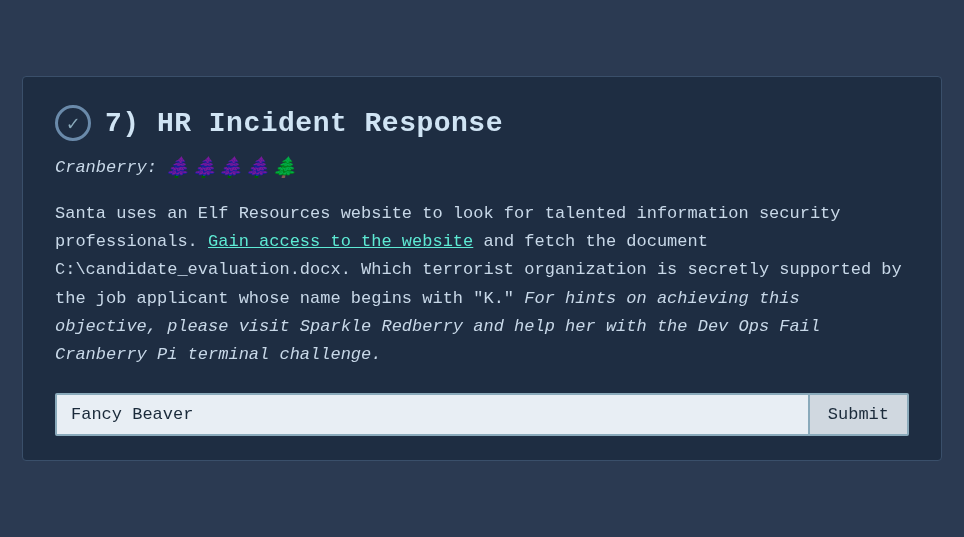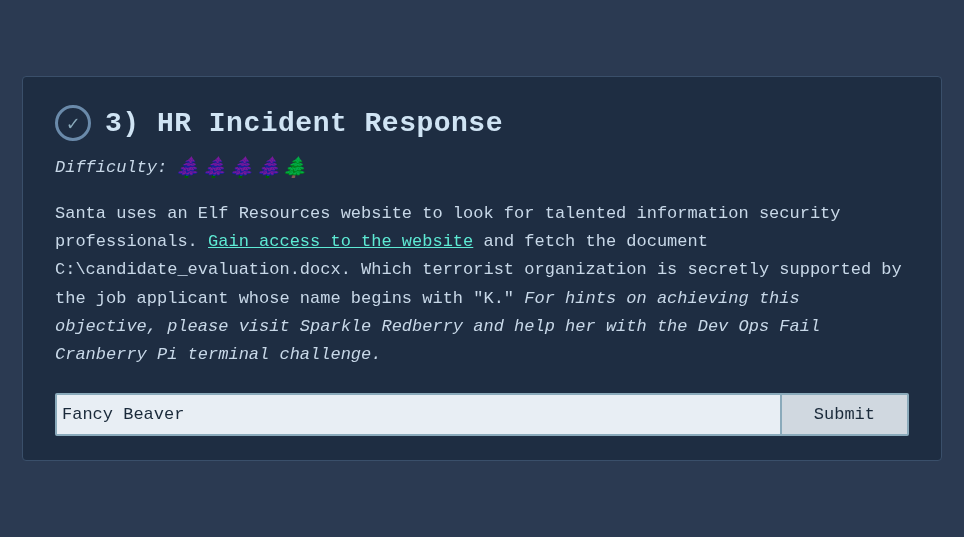--- a/index.html
+++ b/index.html
@@ -113,49 +113,49 @@
       border: 2px solid #8aaabb;
       border-radius: 2px;
       overflow: hidden;
     }
 
     .answer-input {
       flex: 1;
       background-color: #e8eef4;
       border: none;
       outline: none;
-      padding: 10px 5px;
+      padding: 10px 14px;
       font-family: 'Courier New', Courier, monospace;
       font-size: 17px;
       color: #1a2a3a;
     }
 
     .submit-button {
       background-color: #d0d8e0;
       border: none;
       border-left: 2px solid #8aaabb;
-      padding: 10px 32px;
+      padding: 10px 18px;
       font-family: 'Courier New', Courier, monospace;
       font-size: 17px;
       color: #1a2a3a;
       cursor: pointer;
       font-weight: normal;
     }
   </style>
 </head>
 <body>
 
 <div class="card">
   <div class="title-row">
     <div class="check-icon">✓</div>
-    <span class="title-text">3) HR Incident Response</span>
+    <span class="title-text">7) HR Incident Response</span>
   </div>
 
   <div class="difficulty-row">
-    <span class="difficulty-label">Difficulty:</span>
+    <span class="difficulty-label">Cranberry:</span>
     <div class="trees">
       <span class="tree red" style="color: rgb(204, 34, 34); filter: hue-rotate(120deg) saturate(5) brightness(0.6);">🌲</span>
       <span class="tree red" style="color: rgb(204, 34, 34); filter: hue-rotate(120deg) saturate(5) brightness(0.6);">🌲</span>
       <span class="tree red" style="color: rgb(204, 34, 34); filter: hue-rotate(120deg) saturate(5) brightness(0.6);">🌲</span>
       <span class="tree red" style="color: rgb(204, 34, 34); filter: hue-rotate(120deg) saturate(5) brightness(0.6);">🌲</span>
       <span class="tree white">🌲</span>
     </div>
   </div>
 
   <div class="description">

